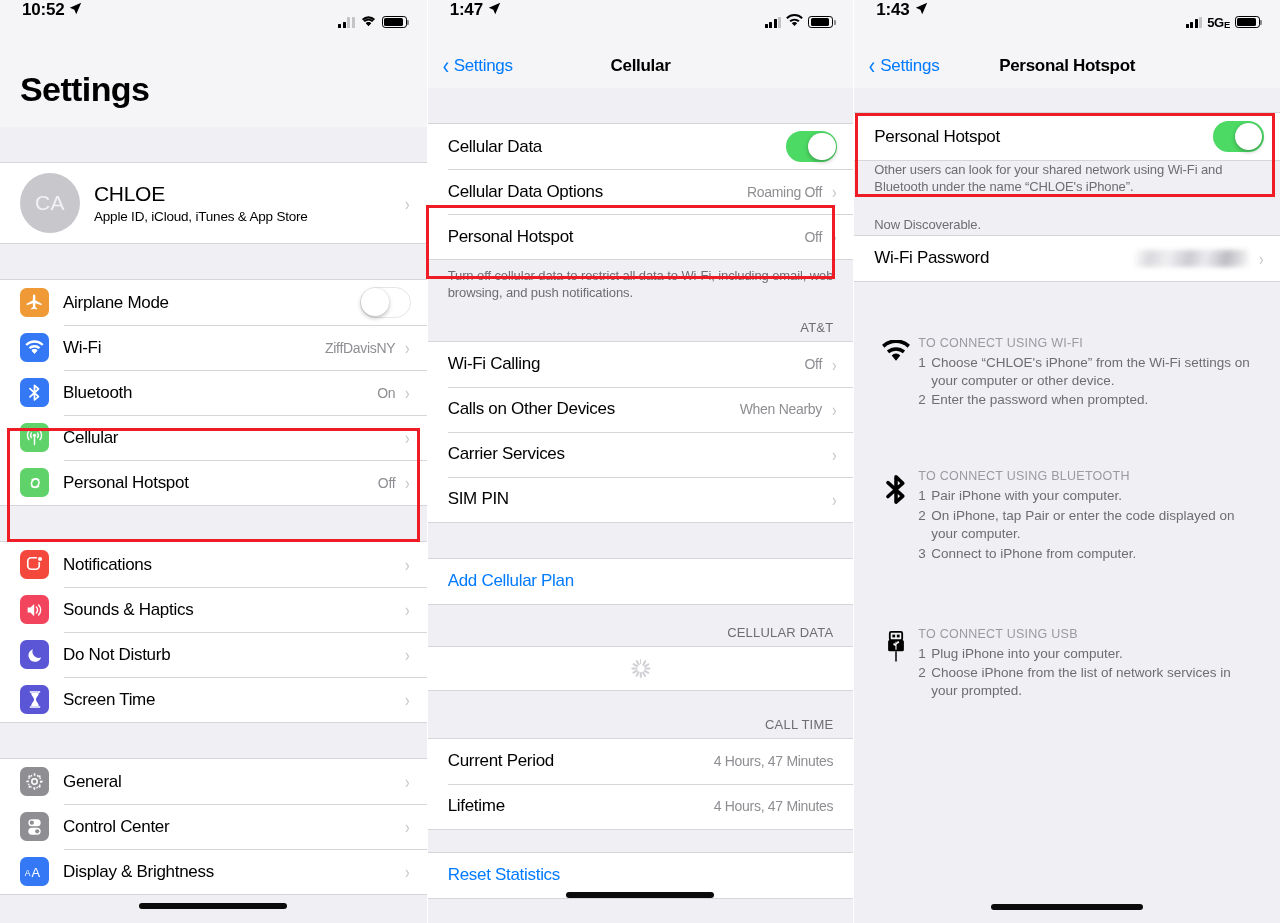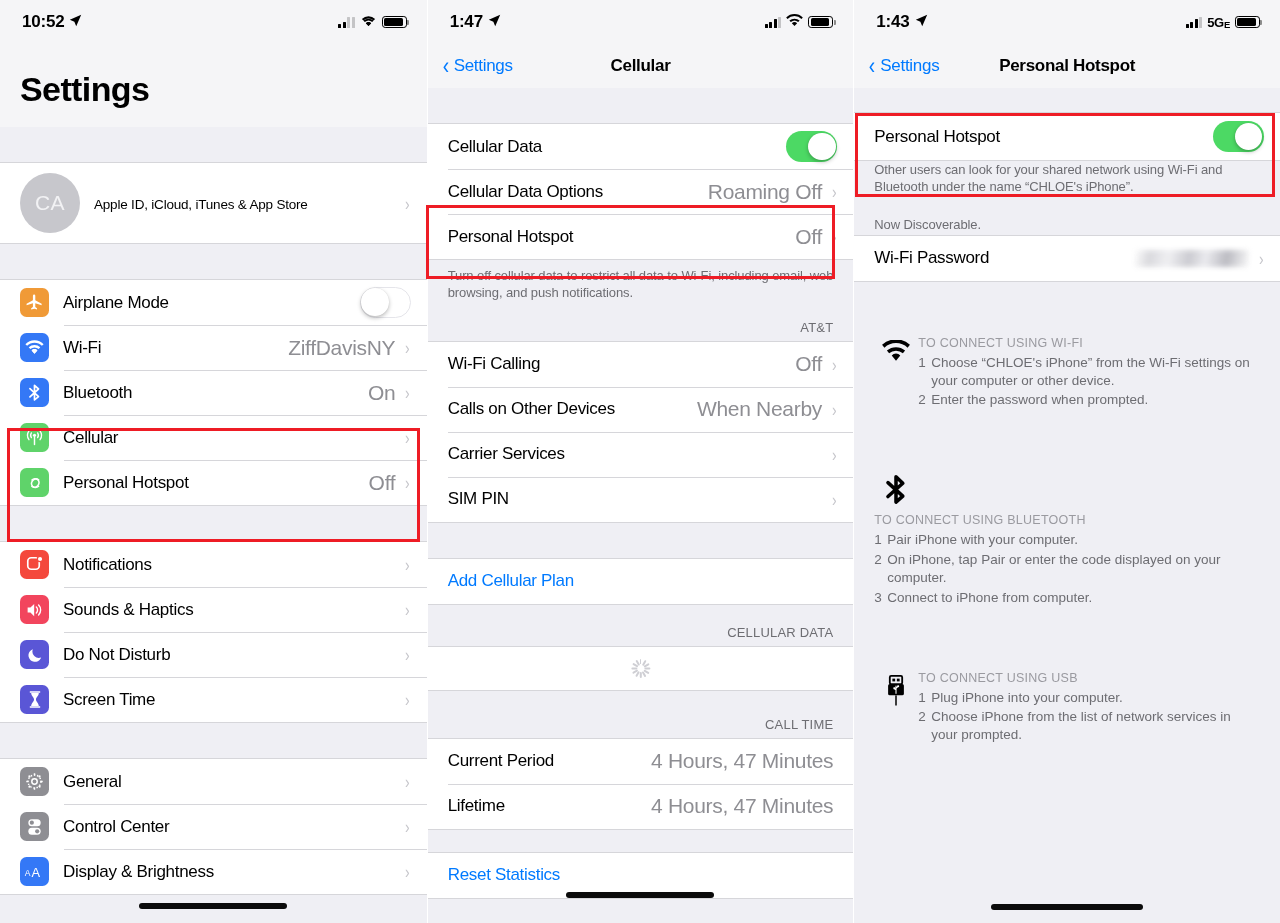--- a/index.html
+++ b/index.html
@@ -14,21 +14,21 @@
   .panel {
     position: relative;
     width: 426.67px; height: 923px;
     background: #efeff4;
     overflow: hidden;
   }
   .panel + .panel { border-left: 1px solid #ffffff; }
 
   
   .statusbar {
-    height: 44px; display: flex; align-items: center;
+    height: 44px; display: flex; 
     padding: 0 20px 0 22px; background: #f5f5f7; gap: 48px;
   }
   .sb-time { font-size: 17px; font-weight: 600; color: #000; letter-spacing: -0.2px; }
   .sb-loc { margin-left: 5px; display: inline-block; }
   .sb-right { margin-left: auto; display: flex; align-items: center; gap: 5px; }
   .bars { display: flex; align-items: flex-end; gap: 1.5px; height: 11px; }
   .bars i { width: 3px; background: #000; border-radius: 0.5px; display: block; }
   .bars i.b1 { height: 4px; } .bars i.b2 { height: 6px; }
   .bars i.b3 { height: 8.5px; } .bars i.b4 { height: 11px; background: #c4c4c6; }
   .netlabel { font-size: 13px; font-weight: 600; color: #000; letter-spacing: -0.3px; }
@@ -64,21 +64,21 @@
   .group { background:#fff; border-top:1px solid #d6d6da; border-bottom:1px solid #d6d6da; }
   .row {
     display:flex; align-items:center; min-height:45px; padding-left: 20px;
     position: relative; background:#fff; cursor:pointer;
   }
   .row + .row::before {
     content:""; position:absolute; top:0; left: 20px; right:0; height:1px; background:#d6d6da;
   }
   .row.inset + .row.inset::before { left: 64px; }
   .row .rlabel { font-size:17px; color:#000; letter-spacing:-0.3px; }
-  .row .rvalue { margin-left:auto; font-size:21px; color:#8e8e93; letter-spacing:-0.3px; }
+  .row .rvalue { margin-left:auto; font-size:14px; color:#8e8e93; letter-spacing:-0.3px; }
   .row .chevron {
     margin-left: 9px; margin-right: 16px; color:#c7c7cc;
     font-size: 19px; font-weight: 400; line-height: 1; transform: scaleX(0.72);
   }
   .row .chevron.solo { margin-left:auto; }
   .row .rlink { font-size:17px; color:#007aff; letter-spacing:-0.3px; }
 
   
   .appicon {
     width: 29px; height: 29px; border-radius: 6.5px; margin-right: 14px;
@@ -195,20 +195,21 @@
     </div>
 
     <div class="bigtitle">Settings</div>
 
     <div class="gap"></div>
 
     <div class="group">
       <div class="row acct-row">
         <div class="avatar">CA</div>
         <div>
+          <div class="acct-name">CHLOE</div>
           <div class="acct-sub">Apple ID, iCloud, iTunes &amp; App Store</div>
         </div>
         <span class="chevron solo">›</span>
       </div>
     </div>
 
     <div class="gap"></div>
 
     <div class="group">
       <div class="row inset">
@@ -555,21 +556,21 @@
               <span class="n">1</span>
               <span class="t">Choose “CHLOE's iPhone” from the Wi-Fi settings on your computer or other device.</span>
             </div>
           <div class="step">
               <span class="n">2</span>
               <span class="t">Enter the password when prompted.</span>
             </div>
         </div>
       </div>
 
-      <div class="instr" style="padding-top:14px;flex-direction:column;">
+      <div class="instr" style="padding-top:14px;">
         <div class="ibox">
           <svg width="22" height="34" viewBox="0 0 14 22" fill="none" stroke="#000" stroke-width="2.3" stroke-linejoin="round" stroke-linecap="round">
               <path d="M1.8 6.2 11.4 15 7 18.8V2.4l4.4 4.2L1.8 15.2"></path>
             </svg>
         </div>
         <div class="ibody">
           <h4>TO CONNECT USING BLUETOOTH</h4>
           <div class="step">
               <span class="n">1</span>
               <span class="t">Pair iPhone with your computer.</span>

